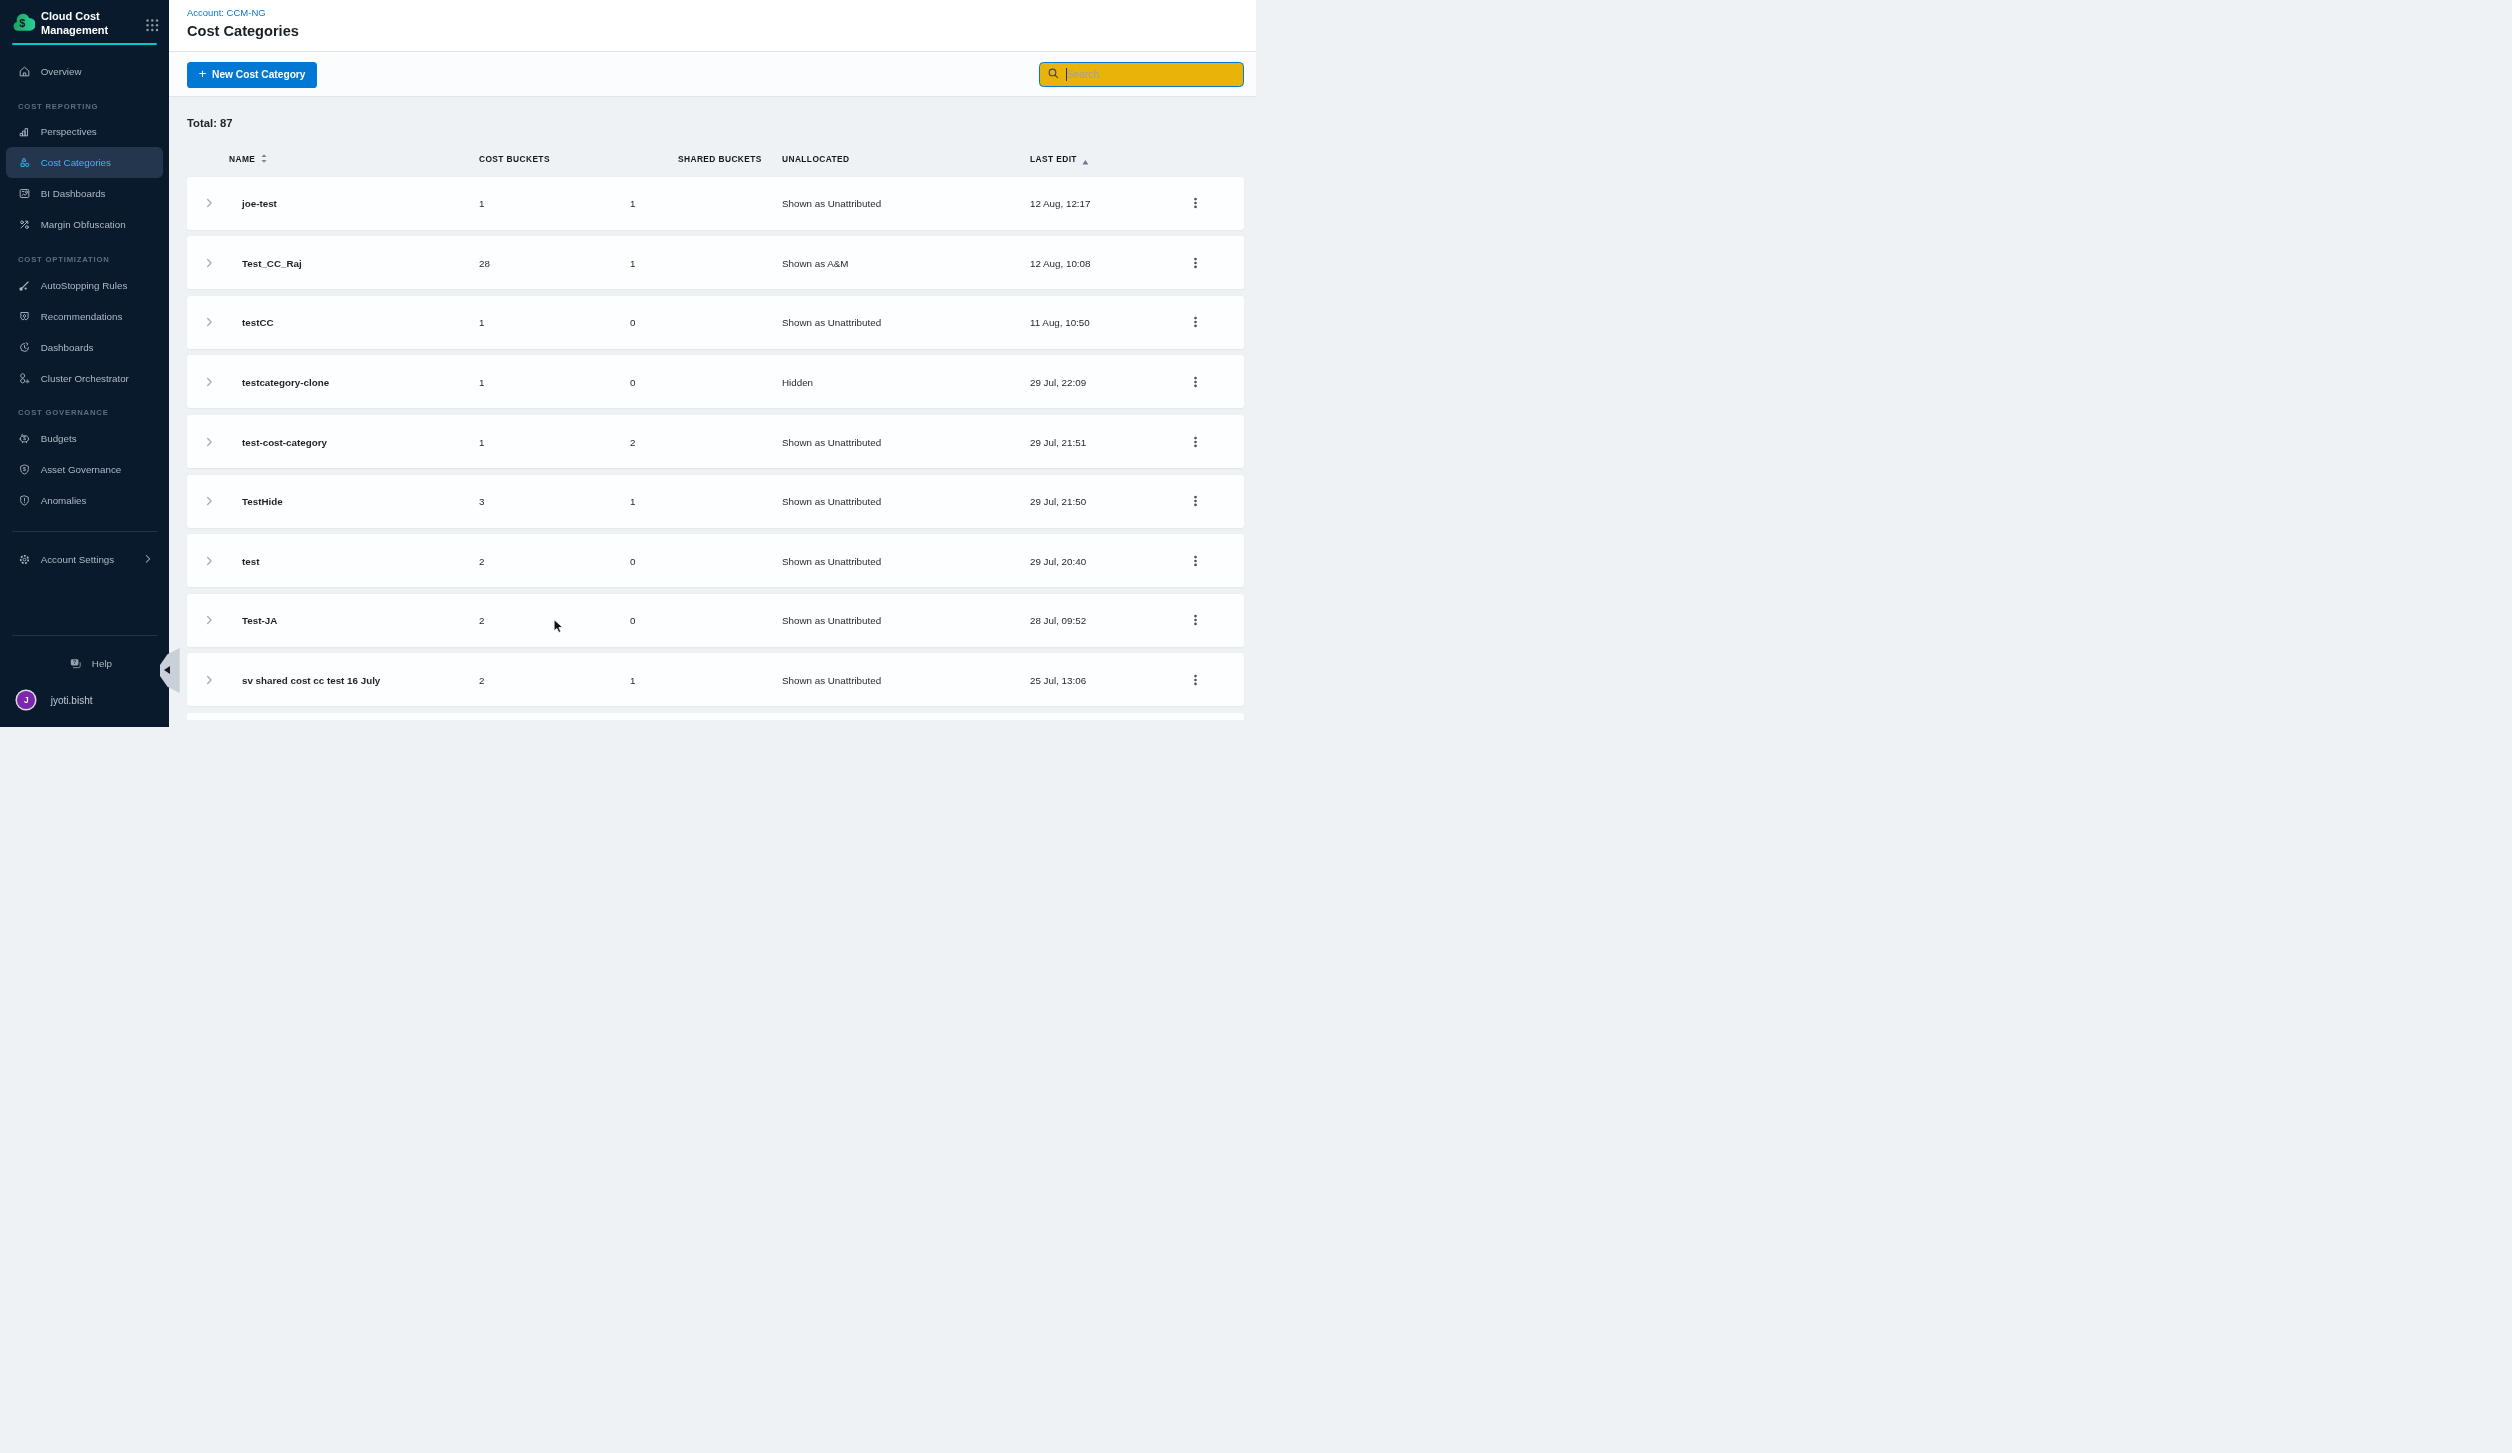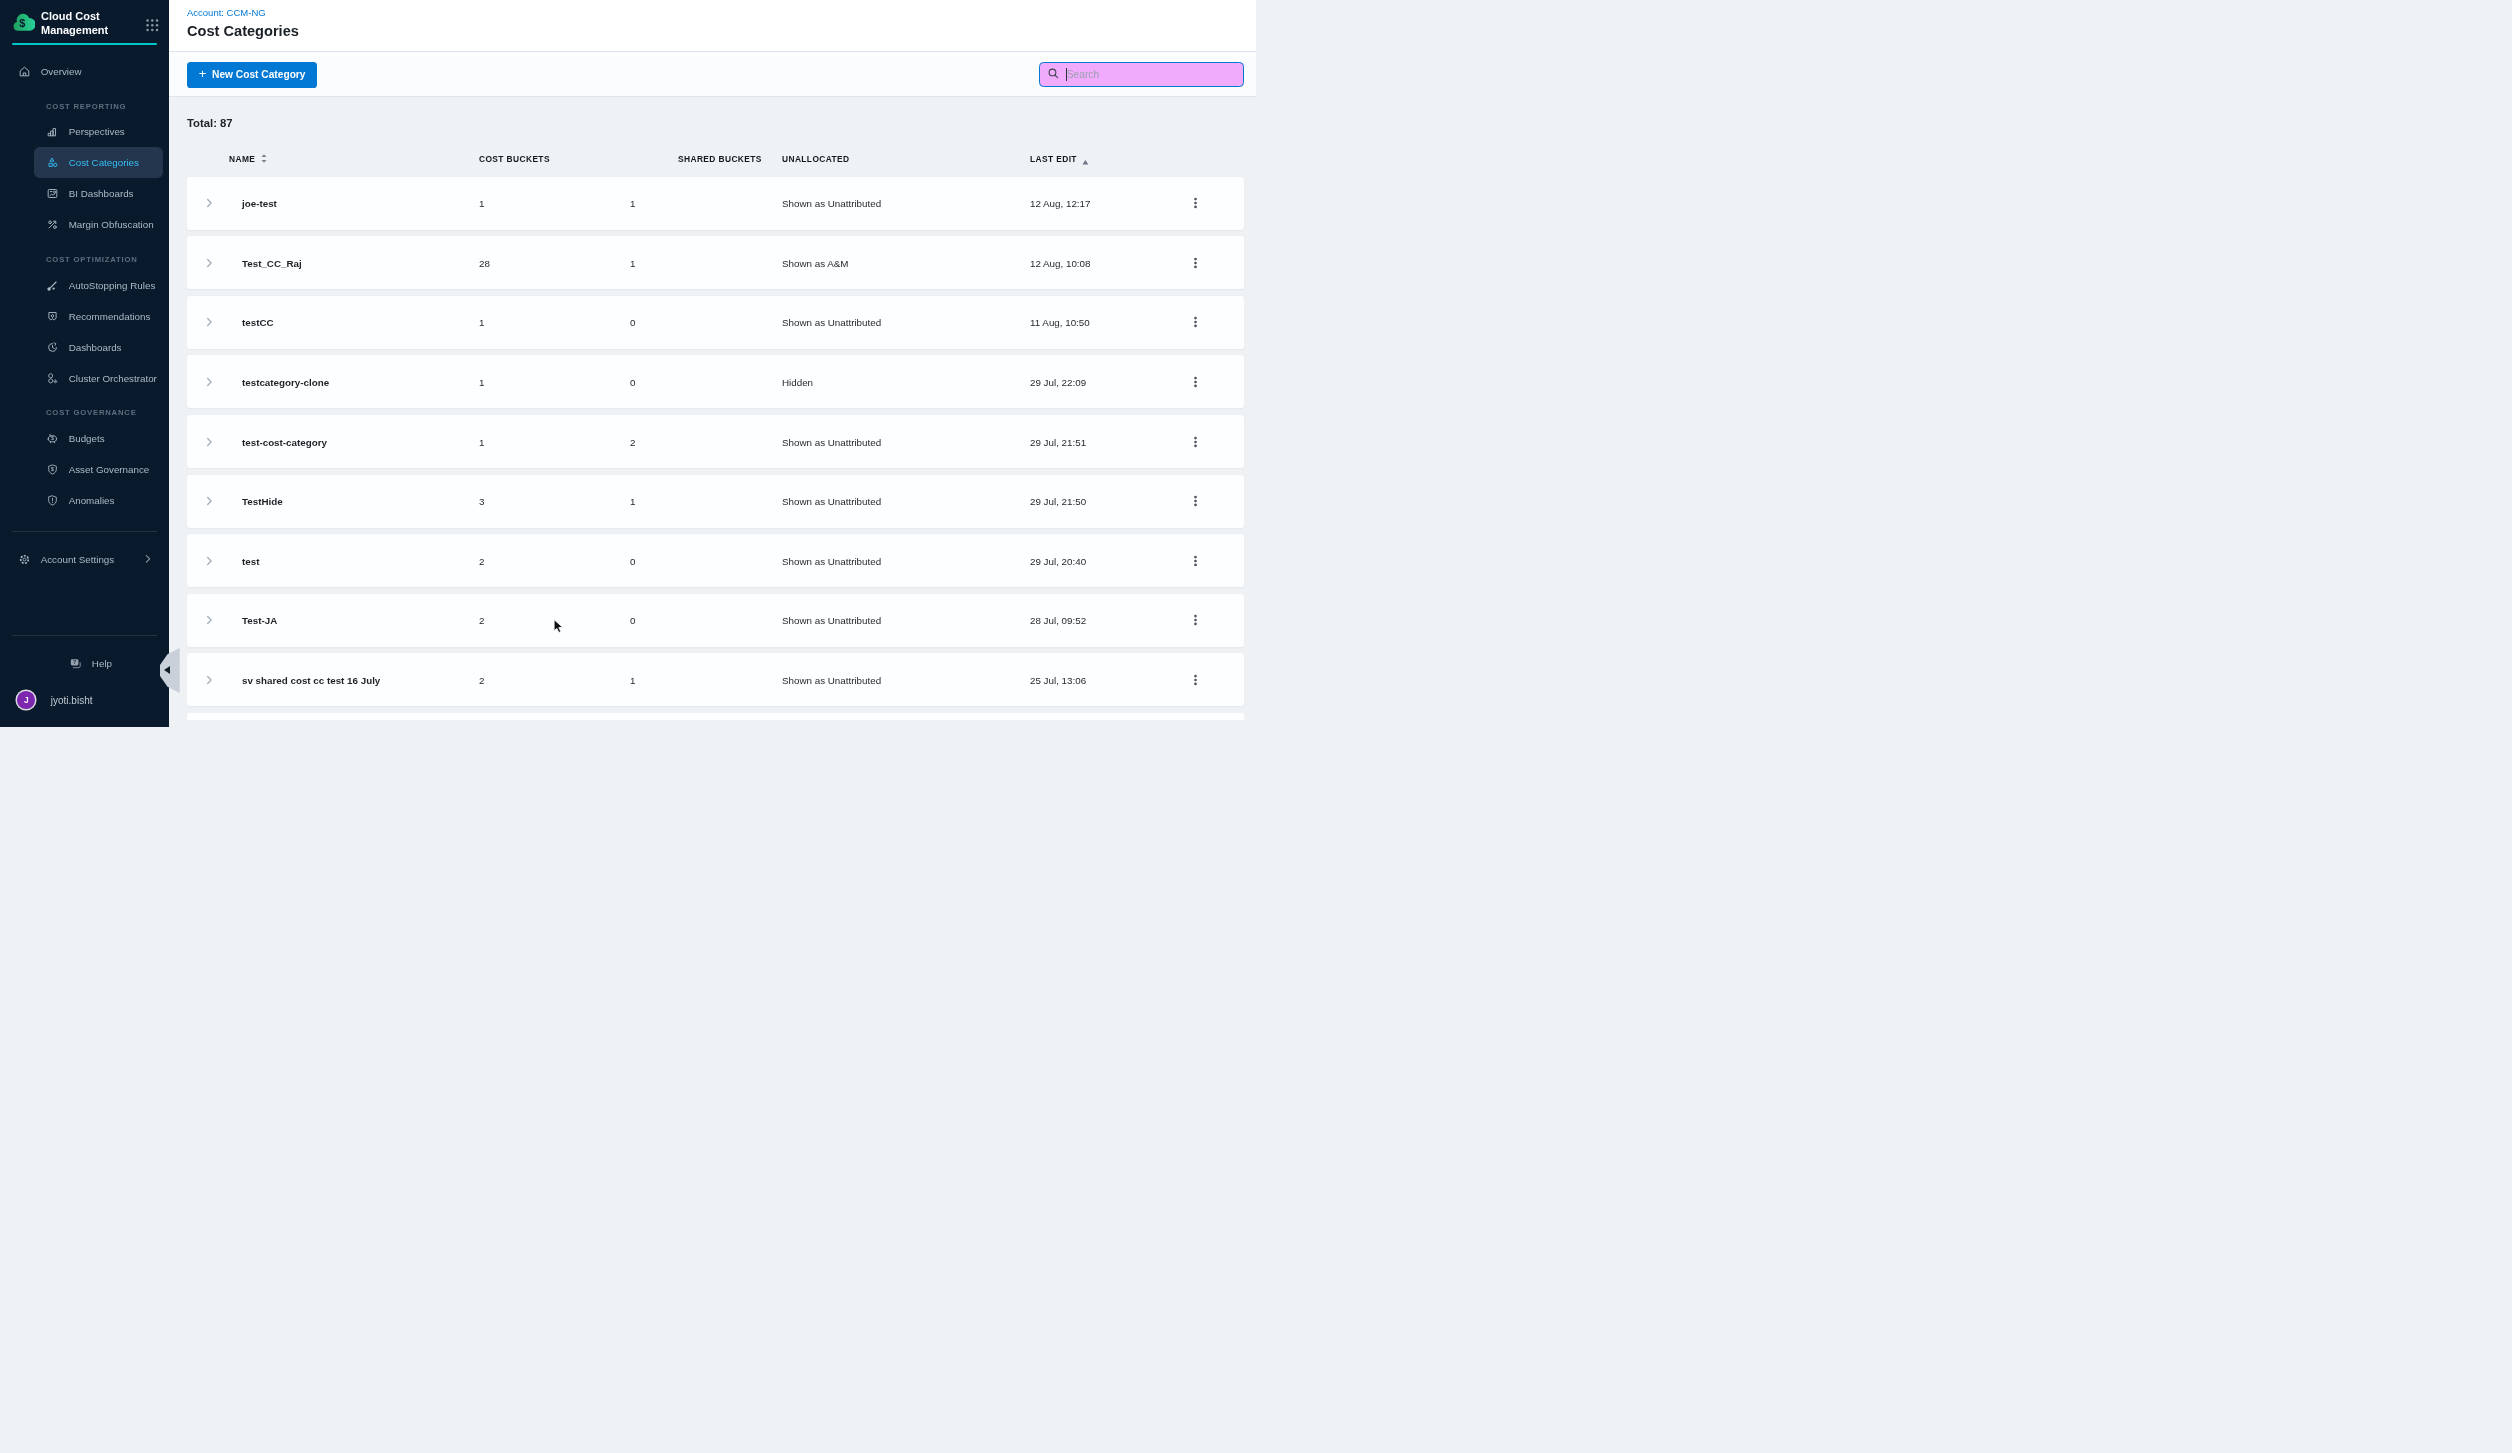--- a/index.html
+++ b/index.html
@@ -19,21 +19,21 @@
   .sb-header { position:relative; height:46px; }
   .logo { position:absolute; left:11px; top:11.7px; }
   .app-title {
     position:absolute; left:41px; top:8.8px; width:91px;
     color:#FFFFFF; font-size:11px; font-weight:700; line-height:14px;
   }
   .grid-icon { position:absolute; right:9.5px; top:17.5px; cursor:pointer; }
   .teal-rule { position:absolute; left:11.7px; right:11.7px; top:43px; height:2.2px; background:#00C7CC; border-radius:1.5px; }
 
   .nav { padding-top:10.2px; }
-  .nav-section { margin-top:14.6px;padding-left:28px; }
+  .nav-section { margin-top:14.6px; }
   .nav-section-label {
     margin:0 0 4.4px 18px; height:10.2px;
     font-size:7.7px; font-weight:600; letter-spacing:0.8px; color:#5D6E7F;
   }
   .nav-item {
     height:31px; margin:0 5.8px; border-radius:5.8px;
     display:flex; align-items:center; gap:9.5px; padding-left:12.4px;
     color:#AEB9C4; font-size:9.8px; cursor:pointer; position:relative;
   }
   .nav-item.active { background:#24364E; color:#35BDF4; }
@@ -86,21 +86,21 @@
   }
   .new-btn {
     position:absolute; left:18px; top:9.5px; height:26px;
     display:flex; align-items:center; gap:5.8px; padding:0 11.7px;
     background:#0278D5; color:#FFFFFF; border:none; border-radius:3.6px;
     font-family:inherit; font-size:10.2px; font-weight:700; cursor:pointer;
   }
   .plus-glyph { font-size:13px; font-weight:400; line-height:1; position:relative; top:-0.7px; }
   .search-box {
     position:absolute; right:13px; top:9.5px; width:205px; height:25.5px;
-    background:#f0abfc; border:1.1px solid #0278D5; border-radius:4.4px;
+    background:#eab308; border:1.1px solid #0278D5; border-radius:4.4px;
     display:flex; align-items:center; gap:5.1px; padding:0 7.3px;
   }
   .search-input {
     flex:1; border:none; outline:none; background:transparent;
     font-family:inherit; font-size:10.2px; color:#22262C; min-width:0;
   }
   .search-input::placeholder { color:#99A0AD; }
   .caret { position:absolute; left:25.5px; top:5.8px; width:1.1px; height:13px; background:#2A3139; }
 
   .list-area { position:relative; padding:0 13px 0 18px; }

